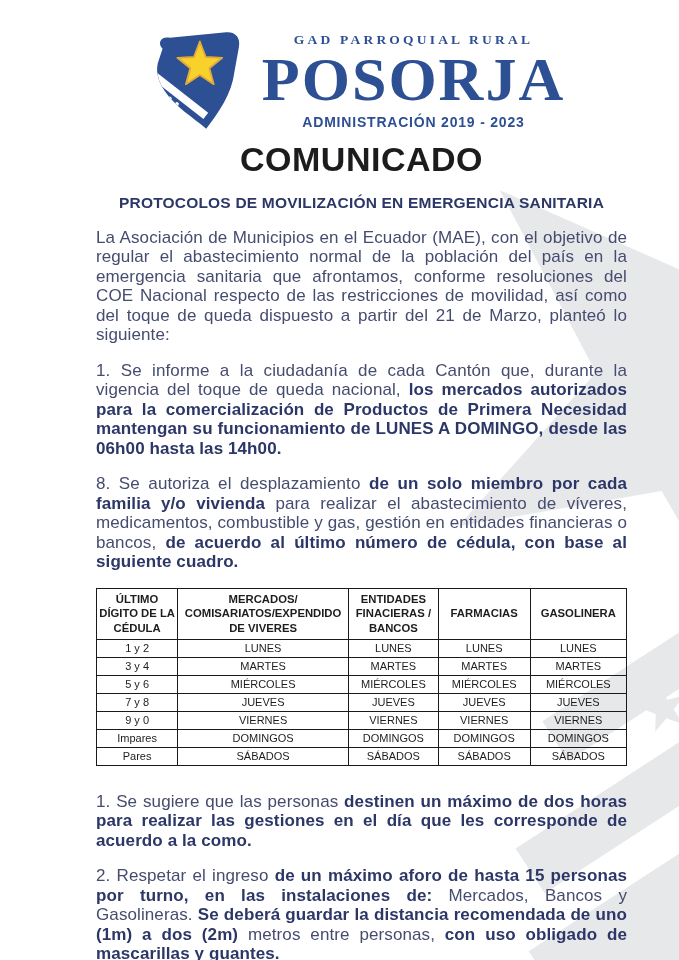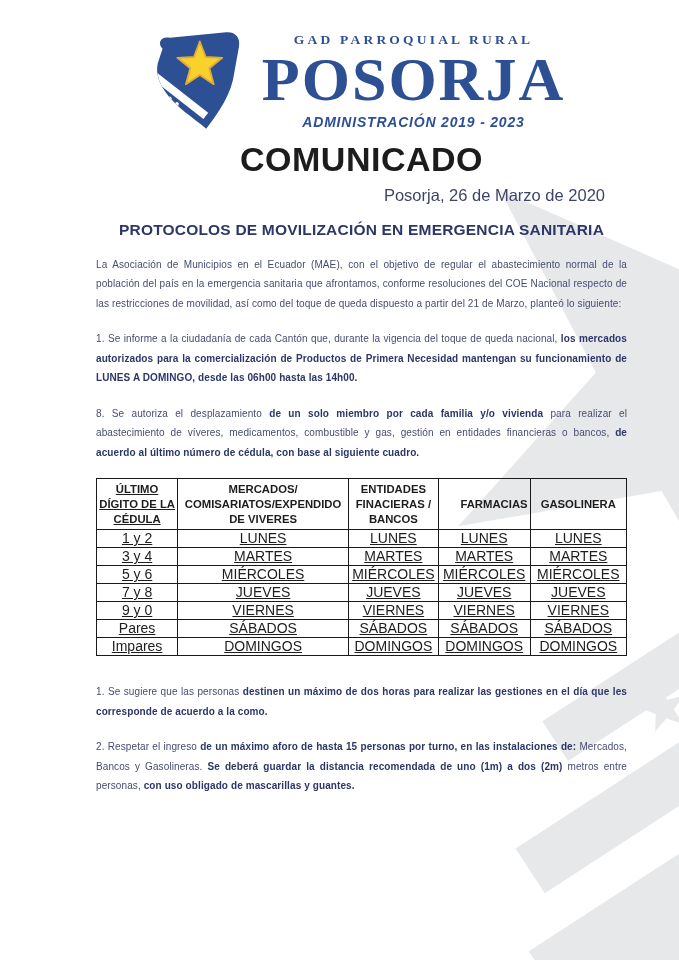--- a/index.html
+++ b/index.html
@@ -18,63 +18,63 @@
   .logo-text{display:flex; flex-direction:column; align-items:center;}
   .logo-org{
     font-family:"Liberation Serif", serif; font-weight:bold;
     font-size:13.5px; letter-spacing:3.2px; color:var(--c-logo_blue,#2d4f93);
   }
   .logo-name{
     font-family:"Liberation Serif", serif; font-weight:bold;
     font-size:62px; line-height:1.02; letter-spacing:2px; color:var(--c-logo_blue,#2d4f93);
   }
   .logo-admin{
-    font-style:italic; font-weight:bold; font-size:14px; letter-spacing:0.8px;
+    font-weight:bold; font-size:14px; letter-spacing:0.8px;
     color:var(--c-logo_blue,#2d4f93); margin-top:2px;
   }
 
   
   .main-title{
     margin:8px 0 0; text-align:center; font-size:34px; line-height:1.05;
     font-weight:bold; letter-spacing:0.5px; color:var(--c-title_black,#1c1c1e);
   }
   .date-line{
     margin-top:8px; text-align:right; padding-right:22px;
     font-size:16.5px; color:var(--c-date_navy,#3d4468);
   }
   .subject{
     margin:16px 0 0; text-align:center; font-size:15.5px; font-weight:bold;
     letter-spacing:0.2px; color:var(--c-bold_navy,#2c3768);
   }
 
   
   .para{
-    margin:16px 0 0; font-size:10px; line-height:19.5px; text-align:justify;
+    margin:16px 0 0; font-size:17px; line-height:19.5px; text-align:justify;
     color:var(--c-text_navy,#464c6f); letter-spacing:0.1px;
   }
   .para .b{font-weight:bold; color:var(--c-bold_navy,#2c3768);}
   .notes-block .para{margin-top:16px;}
   .note-first{margin-top:26px !important;}
   .nota-para{margin-top:17px !important;}
 
   
   .sched-table{
     width:100%; margin-top:16px; border-collapse:collapse; table-layout:fixed;
     color:var(--c-table_text,#1d1d1d);
   }
   .sched-table th, .sched-table td{
     border:1.4px solid #1a1a1a; text-align:center; vertical-align:middle;
     font-family:"Liberation Sans", sans-serif;
   }
   .sched-table th{font-size:11.3px; font-weight:bold; line-height:1.3; padding:3px 2px;}
-  .sched-table td{font-size:14px; line-height:15px; padding:1px 2px; height:15px;text-decoration:underline;}
-  .sched-table th:nth-child(1){width:15.1%;text-decoration:underline;}
+  .sched-table td{font-size:11px; line-height:15px; padding:1px 2px; height:15px;}
+  .sched-table th:nth-child(1){width:15.1%;}
   .sched-table th:nth-child(2){width:32.8%;}
   .sched-table th:nth-child(3){width:16.8%;}
-  .sched-table th:nth-child(4){width:17.2%;text-align:right;}
+  .sched-table th:nth-child(4){width:17.2%;}
   .sched-table th:nth-child(5){width:18.1%;}
 
   
   .footer-bar{position:absolute; left:0; right:0; bottom:0; height:10px; display:flex; z-index:2;}
   .f-navy{width:340px; background:var(--c-footer_navy,#192a78);}
   .f-yellow{flex:1; background:var(--c-footer_yellow,#f1b43c);}
 </style>
 </head>
 <body>
 
@@ -120,21 +120,20 @@
       </svg>
       <div class="logo-text">
         <div class="logo-org">GAD PARROQUIAL RURAL</div>
         <div class="logo-name">POSORJA</div>
         <div class="logo-admin">ADMINISTRACIÓN 2019 - 2023</div>
       </div>
     </header>
 
     <h1 class="main-title">COMUNICADO</h1>
 
-    <div class="date-line">Posorja, 26 de Marzo de 2020</div>
 
     <h2 class="subject">PROTOCOLOS DE MOVILIZACIÓN EN EMERGENCIA SANITARIA</h2>
 
     <p class="para"><span>La Asociación de Municipios en el Ecuador (MAE), con el objetivo de regular el abastecimiento normal de la población del país en la emergencia sanitaria que afrontamos, conforme resoluciones del COE Nacional respecto de las restricciones de movilidad, así como del toque de queda dispuesto a partir del 21 de Marzo, planteó lo siguiente:</span></p>
 
     <p class="para"><span>1. Se informe a la ciudadanía de cada Cantón que, durante la vigencia del toque de queda nacional, </span><span class="b">los mercados autorizados para la comercialización de Productos de Primera Necesidad mantengan su funcionamiento de LUNES A DOMINGO, desde las 06h00 hasta las 14h00.</span></p>
     <p class="para"><span>8. Se autoriza el desplazamiento </span><span class="b">de un solo miembro por cada familia y/o vivienda </span><span>para realizar el abastecimiento de víveres, medicamentos, combustible y gas, gestión en entidades financieras o bancos, </span><span class="b">de acuerdo al último número de cédula, con base al siguiente cuadro.</span></p>
 
     <table class="sched-table">
         <thead>
@@ -176,32 +175,32 @@
             <td>JUEVES</td>
           </tr>
           <tr>
             <td>9 y 0</td>
             <td>VIERNES</td>
             <td>VIERNES</td>
             <td>VIERNES</td>
             <td>VIERNES</td>
           </tr>
           <tr>
+            <td>Impares</td>
+            <td>DOMINGOS</td>
+            <td>DOMINGOS</td>
+            <td>DOMINGOS</td>
+            <td>DOMINGOS</td>
+          </tr>
+          <tr>
             <td>Pares</td>
             <td>SÁBADOS</td>
             <td>SÁBADOS</td>
             <td>SÁBADOS</td>
             <td>SÁBADOS</td>
-          </tr>
-          <tr>
-            <td>Impares</td>
-            <td>DOMINGOS</td>
-            <td>DOMINGOS</td>
-            <td>DOMINGOS</td>
-            <td>DOMINGOS</td>
           </tr>
         </tbody>
       </table>
 
     <div class="notes-block">
       <p class="para note-first"><span>1. Se sugiere que las personas </span><span class="b">destinen un máximo de dos horas para realizar las gestiones en el día que les corresponde de acuerdo a la como.</span></p>
       <p class="para"><span>2. Respetar el ingreso </span><span class="b">de un máximo aforo de hasta 15 personas por turno, en las instalaciones de: </span><span>Mercados, Bancos y Gasolineras. </span><span class="b">Se deberá guardar la distancia recomendada de uno (1m) a dos (2m) </span><span>metros entre personas, </span><span class="b">con uso obligado de mascarillas y guantes.</span></p>
     </div>
 
   </div>

